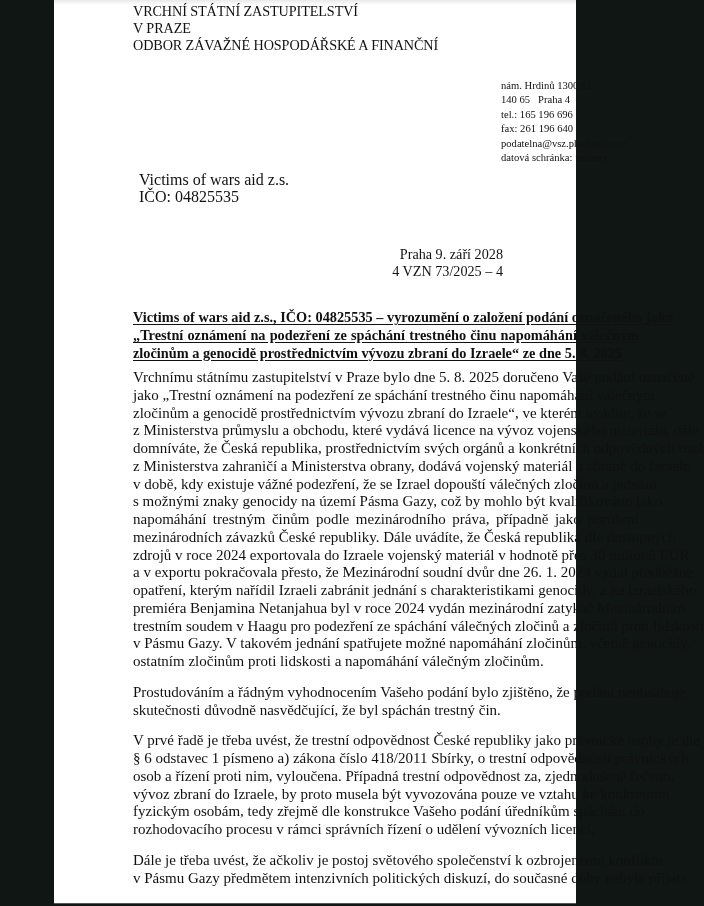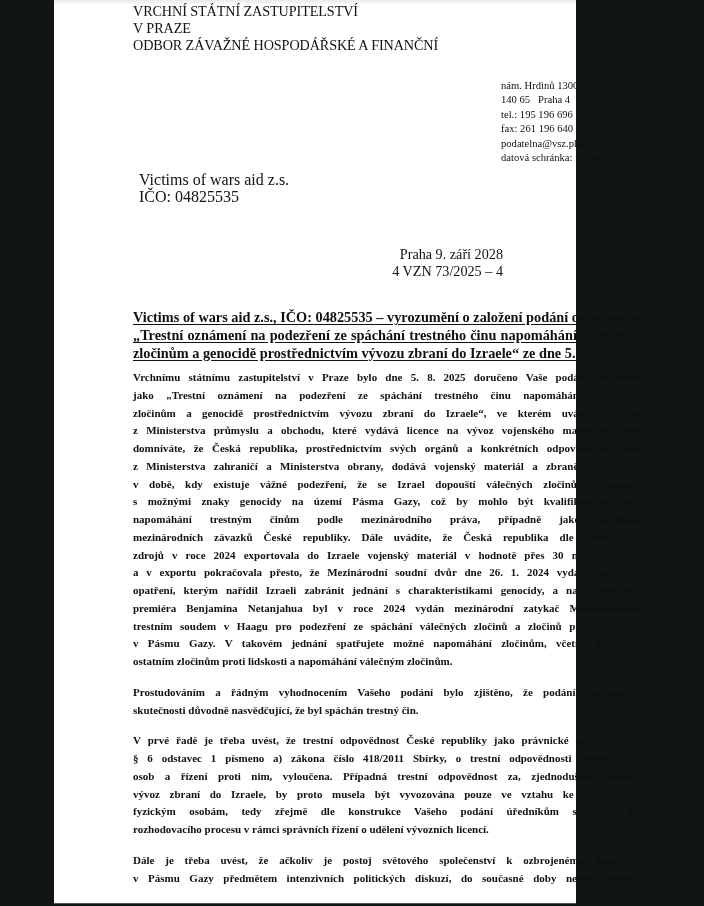--- a/index.html
+++ b/index.html
@@ -39,42 +39,42 @@
     font-size: 14.2px; line-height: 17px;
   }
   .subject {
     position: absolute; left: 79px; top: 308px; width: 506px;
     font-size: 14.3px; line-height: 18px; font-weight: bold;
     text-decoration: underline; text-align: justify;
     text-underline-offset: 2px;
   }
   .body-text {
     position: absolute; left: 79px; top: 369px; width: 506px;
-    font-size: 11px; line-height: 17.75px; text-align: justify; font-weight: bold;
+    font-size: 15px; line-height: 17.75px; text-align: justify;
   }
   .body-text p { margin: 0 0 13px 0; }
   .line { display: block; text-align: justify; text-align-last: justify; white-space: nowrap; }
   .line.last { text-align-last: left; }
 </style>
 </head>
 <body>
 
 <div class="page">
   <div class="page-topshade"></div>
 
   <div class="hdr">
     <div>VRCHNÍ STÁTNÍ ZASTUPITELSTVÍ</div>
     <div>V PRAZE</div>
     <div>ODBOR ZÁVAŽNÉ HOSPODÁŘSKÉ A FINANČNÍ</div>
   </div>
 
   <div class="addr">
     <div>nám. Hrdinů 1300/11</div>
     <div>140 65   Praha 4</div>
-    <div>tel.: 195 196 696</div>
+    <div>tel.: 165 196 696</div>
     <div>fax: 261 196 640</div>
     <div>podatelna@vsz.pha.justice.cz</div>
     <div>datová schránka: uzcaety</div>
   </div>
 
   <div class="recip">
     <div>Victims of wars aid z.s.</div>
     <div>IČO: 04825535</div>
   </div>
 

